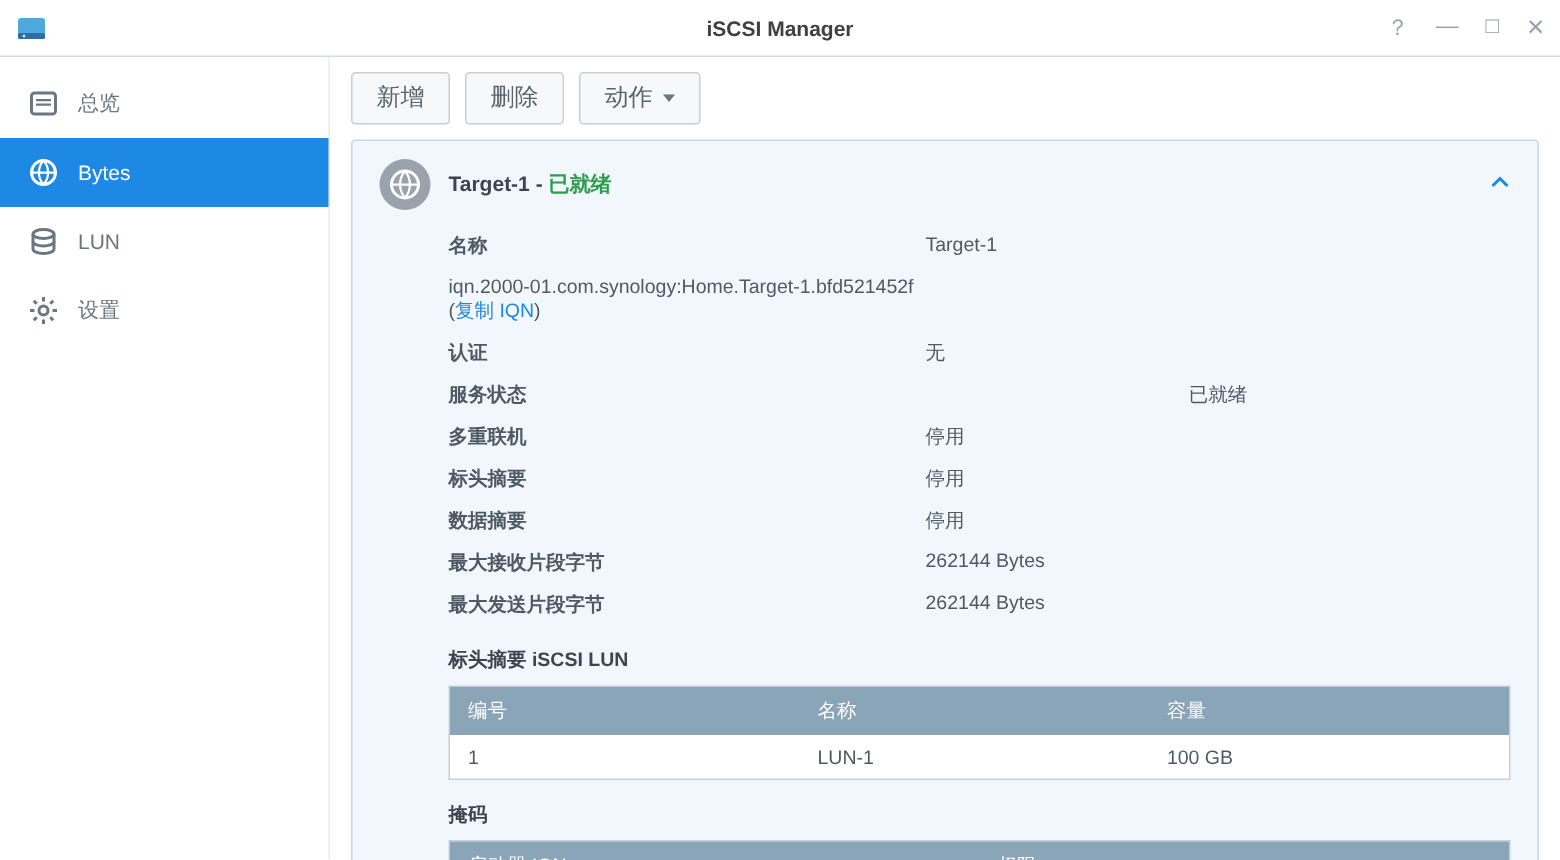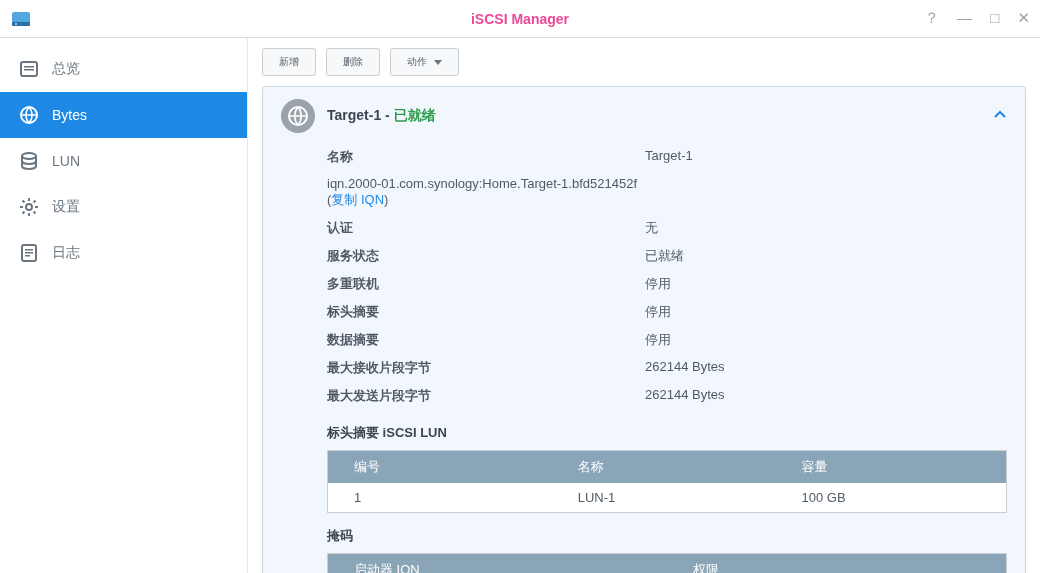--- a/index.html
+++ b/index.html
@@ -20,35 +20,35 @@
       padding: 0 10px;
       position: relative;
     }
     .titlebar-icon {
       width: 22px; height: 22px;
       display: flex; align-items: center; justify-content: center;
     }
     .titlebar-title {
       position: absolute;
       left: 50%; transform: translateX(-50%);
-      color: #ec4899;
+      color: #404040;
       font-weight: 600;
       font-size: 14px;
     }
     .titlebar-controls {
       margin-left: auto;
       display: flex;
       gap: 18px;
       color: #9aa3ab;
       font-size: 15px;
     }
     .titlebar-controls span { cursor: pointer; }
     .main { display: flex; height: calc(573px - 38px); }
     .sidebar {
-      width: 248px;
+      width: 220px;
       border-right: 1px solid #e6e9ec;
       padding-top: 8px;
     }
     .sidebar-item {
       display: flex;
       align-items: center;
       gap: 12px;
       padding: 12px 18px;
       color: #6b7680;
       cursor: pointer;
@@ -63,21 +63,21 @@
     .side-icon svg { fill: #6b7680; }
     .content { flex: 1; padding: 10px 14px 14px 14px; overflow-y: auto; }
     .toolbar { display: flex; gap: 10px; margin-bottom: 10px; }
     .btn {
       background: #f7f8f9;
       border: 1px solid #c7ced4;
       border-radius: 3px;
       padding: 6px 16px;
       color: #5a646e;
       cursor: pointer;
-      font-size: 10px;
+      font-size: 16px;
       display: inline-flex;
       align-items: center;
       gap: 5px;
     }
     .caret-down {
       width: 0; height: 0;
       border-left: 4px solid transparent;
       border-right: 4px solid transparent;
       border-top: 5px solid #6b7680;
       margin-left: 2px;
@@ -93,21 +93,21 @@
       align-items: center;
       gap: 12px;
     }
     .globe-badge {
       width: 34px; height: 34px;
       border-radius: 50%;
       background: #9aa3ab;
       display: flex; align-items: center; justify-content: center;
     }
     .panel-title { font-weight: 600; font-size: 14px; color: #3d4650; }
-    .status-ready { color: #2e9e4e; }
+    .status-ready { color: #2e9e4e; text-align: center; }
     .collapse-icon { margin-left: auto; color: #1e88e5; font-size: 14px; cursor: pointer; }
     .details { padding: 10px 0 0 46px; }
     .row { display: flex; padding: 5px 0; font-size: 13px; }
     .row-label { width: 318px; color: #505a64; font-weight: 600; }
     .row-value { color: #505a64; flex: 1; }
     .link { color: #1e88e5; cursor: pointer; }
     .section-title {
       font-weight: 600; color: #3d4650;
       margin: 14px 0 8px 0;
       font-size: 13px;
@@ -117,21 +117,21 @@
       background: #fff;
       width: 100%;
     }
     .thead {
       background: #8ba5b8;
       color: #fff;
       display: flex;
       font-weight: 500;
       font-size: 13px;
     }
-    .th, .td { padding: 7px 26px; }
+    .th, .td { padding: 7px 12px; }
     .tbody .trow { display: flex; border-top: 1px solid #e6e9ec; color: #505a64; }
     .tbody .trow:first-child { border-top: none; }
     .col-a { width: 33%; }
     .col-b { width: 33%; }
     .col-c { width: 34%; }
     .col-half { width: 50%; }
   </style>
 </head>
 <body>
 
@@ -184,31 +184,20 @@
       <span>LUN</span>
     </div>
     <div class="sidebar-item">
       <span class="side-icon">
         <svg width="20" height="20" viewBox="0 0 20 20">
             <circle cx="10" cy="10" r="3" fill="none" stroke="#6b7680" stroke-width="2"></circle>
             <path d="M10 1v3M10 16v3M1 10h3M16 10h3M3.5 3.5l2 2M14.5 14.5l2 2M16.5 3.5l-2 2M5.5 14.5l-2 2" stroke="#6b7680" stroke-width="2"></path>
           </svg>
       </span>
       <span>设置</span>
-    </div>
-    <div class="sidebar-item">
-      <span class="side-icon">
-        <svg width="20" height="20" viewBox="0 0 20 20">
-            <rect x="3" y="2" width="14" height="16" rx="2" fill="none" stroke="#6b7680" stroke-width="2"></rect>
-            <rect x="6" y="6" width="8" height="1.5" fill="#6b7680"></rect>
-            <rect x="6" y="9" width="8" height="1.5" fill="#6b7680"></rect>
-            <rect x="6" y="12" width="5" height="1.5" fill="#6b7680"></rect>
-          </svg>
-      </span>
-      <span>日志</span>
     </div>
   </div>
 
   <div class="content">
     <div class="toolbar">
       <button class="btn">新增</button>
       <button class="btn">删除</button>
       <button class="btn">
         <span>动作</span>
         <span class="caret-down"></span>

